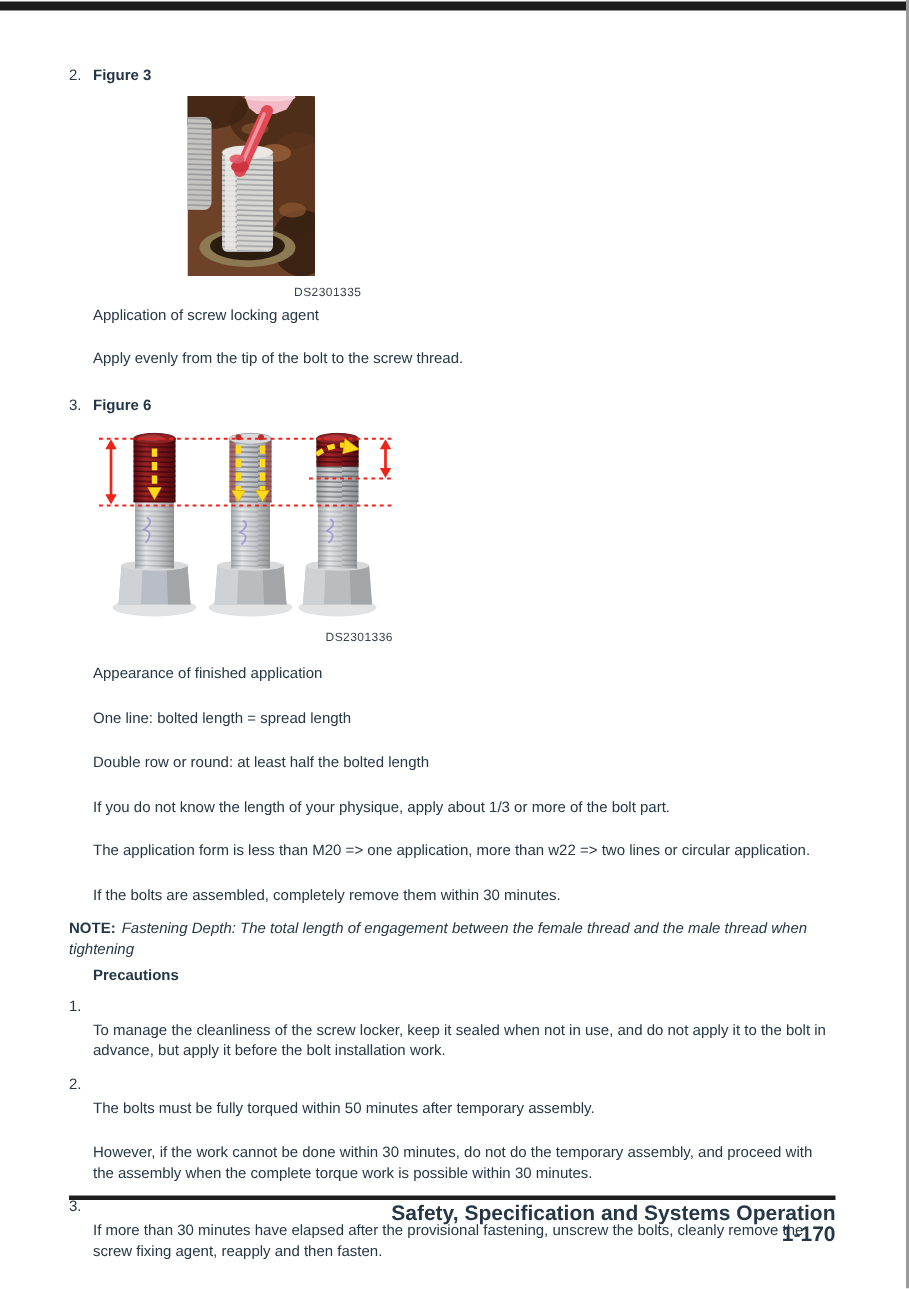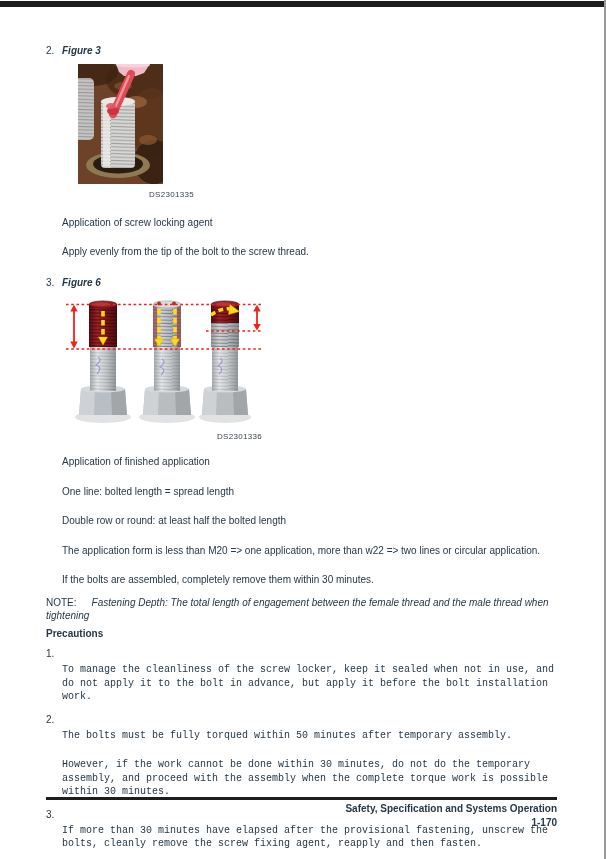--- a/index.html
+++ b/index.html
@@ -15,45 +15,45 @@
   .topbar{
     position:absolute;top:1px;left:0;width:604px;height:6px;
     background:#1d1d1d;
   }
   .content{
     position:absolute;top:44px;left:46px;width:512px;
     font-size:10px;line-height:13.5px;
   }
   .li-row{display:flex;margin:0 0 6px 0;}
   .li-num{width:16px;flex:0 0 16px;}
-  .li-title{font-weight:bold;font-style:italic;}
+  .li-title{font-weight:bold;}
   .para{margin:16px 0 9px 16px;max-width:498px;}
-  .fig3wrap{position:relative;margin:0 0 32px 32px;width:85px;height:120px;}
+  .fig3wrap{position:relative;margin:0 0 32px 79px;width:85px;height:108px;}
   .fig4wrap{position:relative;margin:2px 0 28px 14px;width:208px;height:132px;}
   .fig-caption{
     position:absolute;font-size:8px;letter-spacing:.3px;color:#39424c;
     white-space:nowrap;
   }
   .fig3-caption{top:124px;right:-31px;}
   .fig4-caption{top:135px;right:6px;}
   .fig4-gap{margin-top:17px;}
   .note{margin:5px 0 4px 0;max-width:505px;}
-  .note-label{font-weight:normal;margin-right:15px;}
+  .note-label{font-weight:bold;margin-right:4px;}
   .note-text{font-style:italic;}
-  .prec-heading{font-weight:bold;margin:0 0 7px 0;}
+  .prec-heading{font-weight:bold;margin:0 0 7px 16px;}
   .prec-item{display:flex;margin:0;}
   .prec-num{width:16px;flex:0 0 16px;}
-  .prec-body{max-width:496px;font-family:Liberation Mono, monospace;}
+  .prec-body{max-width:496px;}
   .prec-body .para{margin-left:0;}
   .footer-rule{
     position:absolute;top:797px;left:46px;width:511px;height:3px;background:#1d1d1d;
   }
   .footer-text{
     position:absolute;top:802px;left:46px;width:511px;
-    text-align:right;font-weight:bold;font-size:10px;line-height:13.5px;
+    text-align:right;font-weight:bold;font-size:14px;line-height:13.5px;
   }
   svg{display:block;}
 </style>
 </head>
 <body>
 
 <div class="page">
   <div class="topbar"></div>
 
   <div class="content">
@@ -221,23 +221,24 @@
           <polygon points="94.5,44 103.5,44 99,51.5" fill="#ffda1c" stroke="#d8ae00" stroke-width=".5"></polygon>
           <line x1="115" y1="14" x2="115" y2="44" stroke="#ffda1c" stroke-width="3.6" stroke-dasharray="5.5 3.5"></line>
           <polygon points="110.5,44 119.5,44 115,51.5" fill="#ffda1c" stroke="#d8ae00" stroke-width=".5"></polygon>
           <path d="M151 20 Q164 11 174 15" fill="none" stroke="#ffda1c" stroke-width="3.4" stroke-dasharray="5 3.5"></path>
           <polygon points="170,9.5 179.5,16.5 168.5,19.5" fill="#ffda1c" stroke="#d8ae00" stroke-width=".5"></polygon>
         </g>
       </svg>
       <div class="fig-caption fig4-caption">DS2301336</div>
     </div>
 
-    <p class="para">Application of finished application</p>
+    <p class="para">Appearance of finished application</p>
     <p class="para">One line: bolted length = spread length</p>
     <p class="para">Double row or round: at least half the bolted length</p>
+    <p class="para">If you do not know the length of your physique, apply about 1/3 or more of the bolt part.</p>
     <p class="para">The application form is less than M20 =&gt; one application, more than w22 =&gt; two lines or circular application.</p>
     <p class="para">If the bolts are assembled, completely remove them within 30 minutes.</p>
 
     <p class="note"><span class="note-label">NOTE:</span><span class="note-text">Fastening Depth: The total length of engagement between the female thread and the male thread when tightening</span></p>
 
     <div class="prec-heading">Precautions</div>
 
     <div class="prec-item">
       <span class="prec-num">1.</span>
       <div class="prec-body">

